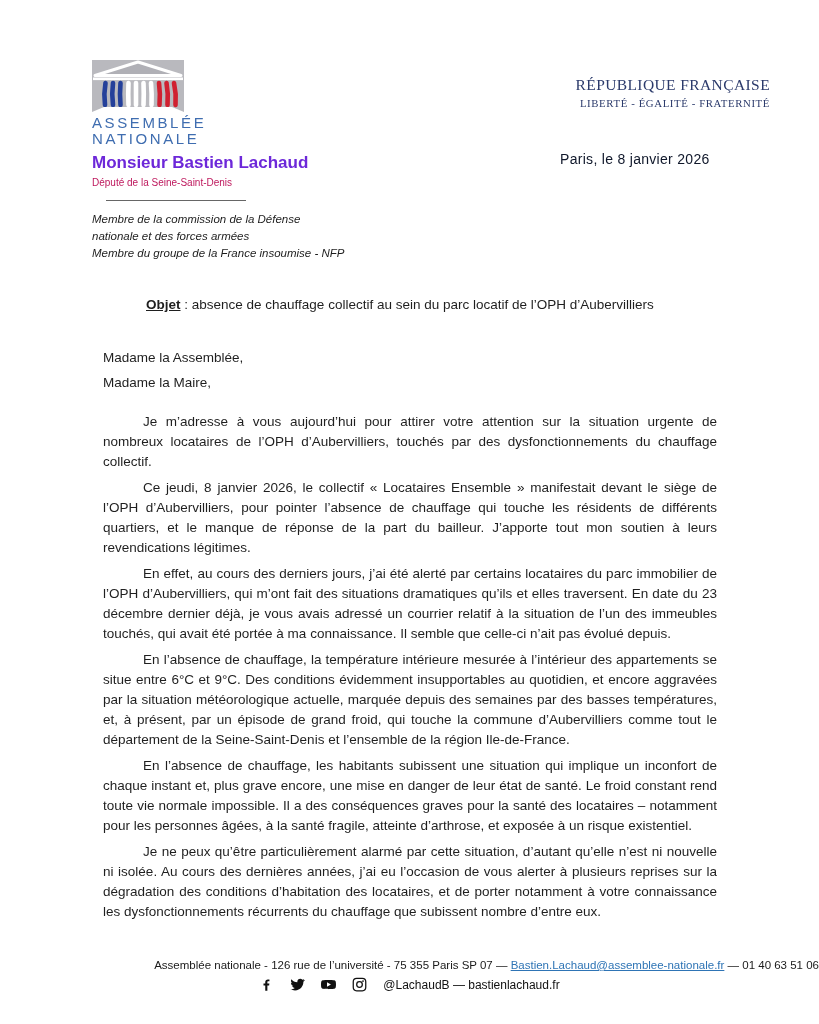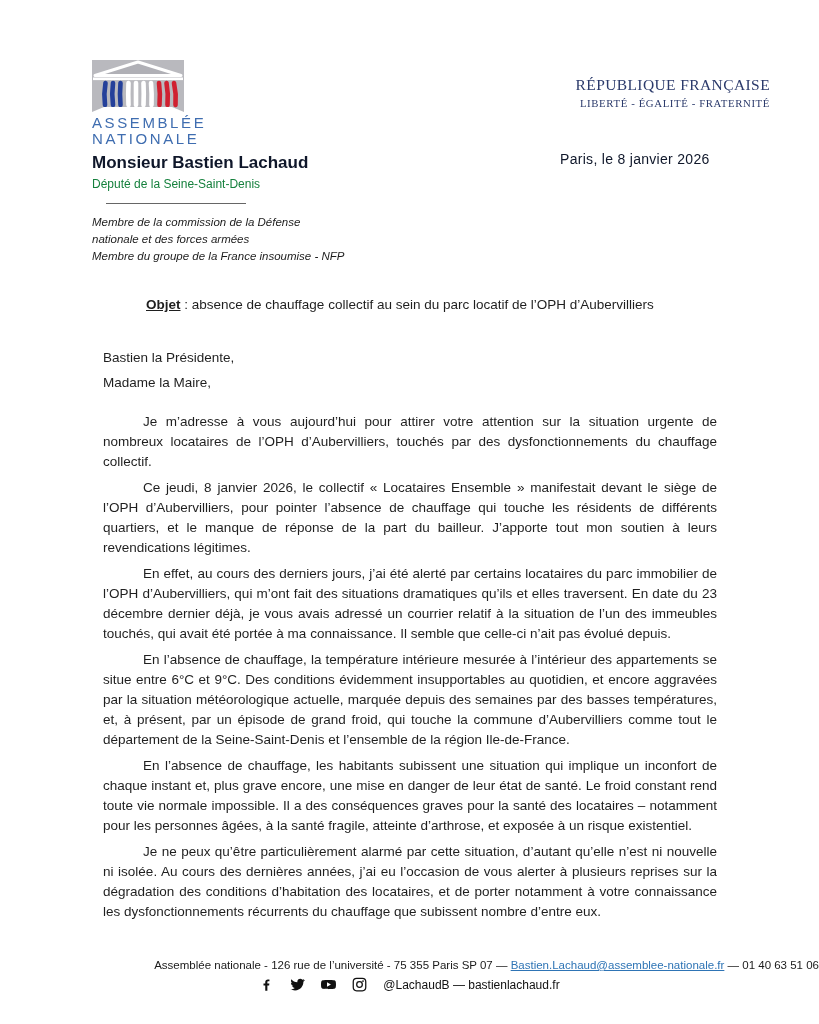--- a/index.html
+++ b/index.html
@@ -14,22 +14,22 @@
 
   
   .an-block{position:absolute;left:92px;top:60px;width:300px;}
   .an-logo{display:block;width:92px;height:52px;}
   .an-name{
     margin-top:3px;
     color:#3f6db0;
     font-size:15px;line-height:15.5px;
     letter-spacing:2.6px;font-weight:500;
   }
-  .sender-name{margin-top:7px;font-size:17px;font-weight:bold;color:#0f172a;}
-  .sender-role{margin-top:4px;font-size:12px;color:#15803d;}
+  .sender-name{margin-top:7px;font-size:17px;font-weight:bold;color:#6d28d9;}
+  .sender-role{margin-top:4px;font-size:10px;color:#be185d;}
   .sender-rule{
     margin:12px 0 10px 14px;border:none;border-top:1px solid #666;
     width:140px;height:0;
   }
   .memberships{font-size:11.5px;font-style:italic;line-height:17px;color:#1d1d1d;}
 
   
   .republic{
     position:absolute;left:470px;top:76px;width:300px;
     text-align:right;color:#2b3a6b;
@@ -107,21 +107,21 @@
     <div class="republic-l1">RÉPUBLIQUE FRANÇAISE</div>
     <div class="republic-l2">LIBERTÉ - ÉGALITÉ - FRATERNITÉ</div>
   </div>
   <div class="dateline">Paris, le 8 janvier 2026</div>
 
   <main class="letter-body">
     <p class="subject">
         <span class="subject-indent"><span class="subject-label">Objet</span><span> : absence de chauffage collectif au sein du parc locatif de l’OPH d’Aubervilliers</span></span>
       </p>
 
-    <p class="salutation">Bastien la Présidente,</p>
+    <p class="salutation">Madame la Assemblée,</p>
     <p class="salutation">Madame la Maire,</p>
 
     <p class="para first">Je m’adresse à vous aujourd’hui pour attirer votre attention sur la situation urgente de nombreux locataires de l’OPH d’Aubervilliers, touchés par des dysfonctionnements du chauffage collectif.</p>
     <p class="para">Ce jeudi, 8 janvier 2026, le collectif « Locataires Ensemble » manifestait devant le siège de l’OPH d’Aubervilliers, pour pointer l’absence de chauffage qui touche les résidents de différents quartiers, et le manque de réponse de la part du bailleur. J’apporte tout mon soutien à leurs revendications légitimes.</p>
     <p class="para">En effet, au cours des derniers jours, j’ai été alerté par certains locataires du parc immobilier de l’OPH d’Aubervilliers, qui m’ont fait des situations dramatiques qu’ils et elles traversent. En date du 23 décembre dernier déjà, je vous avais adressé un courrier relatif à la situation de l’un des immeubles touchés, qui avait été portée à ma connaissance. Il semble que celle-ci n’ait pas évolué depuis.</p>
     <p class="para">En l’absence de chauffage, la température intérieure mesurée à l’intérieur des appartements se situe entre 6°C et 9°C. Des conditions évidemment insupportables au quotidien, et encore aggravées par la situation météorologique actuelle, marquée depuis des semaines par des basses températures, et, à présent, par un épisode de grand froid, qui touche la commune d’Aubervilliers comme tout le département de la Seine-Saint-Denis et l’ensemble de la région Ile-de-France.</p>
     <p class="para">En l’absence de chauffage, les habitants subissent une situation qui implique un inconfort de chaque instant et, plus grave encore, une mise en danger de leur état de santé. Le froid constant rend toute vie normale impossible. Il a des conséquences graves pour la santé des locataires – notamment pour les personnes âgées, à la santé fragile, atteinte d’arthrose, et exposée à un risque existentiel.</p>
     <p class="para">Je ne peux qu’être particulièrement alarmé par cette situation, d’autant qu’elle n’est ni nouvelle ni isolée. Au cours des dernières années, j’ai eu l’occasion de vous alerter à plusieurs reprises sur la dégradation des conditions d’habitation des locataires, et de porter notamment à votre connaissance les dysfonctionnements récurrents du chauffage que subissent nombre d’entre eux.</p>
   </main>
 

